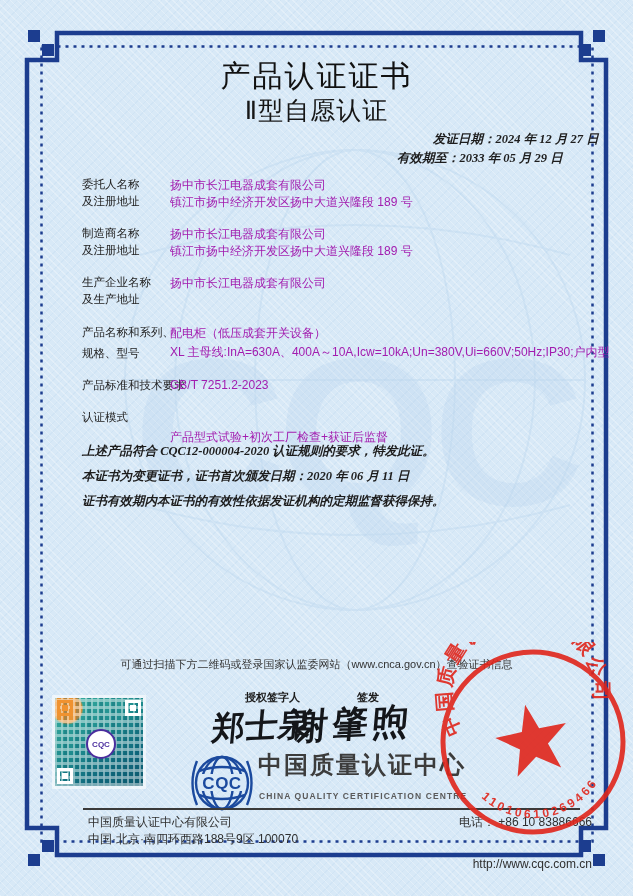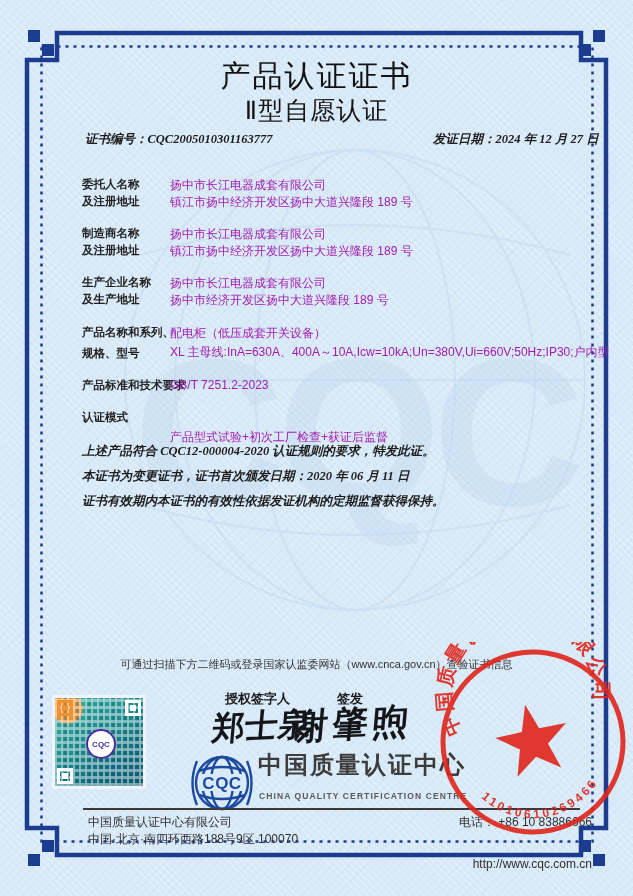--- a/index.html
+++ b/index.html
@@ -23,28 +23,28 @@
   .abs{position:absolute;white-space:nowrap;}
 
   .title{left:0;right:0;top:56px;text-align:center;font-size:30px;font-weight:normal;color:#111;letter-spacing:2px;}
   .subtitle{left:0;right:0;top:94px;text-align:center;font-size:25px;font-weight:400;color:#161616;letter-spacing:1px;}
 
   .kai{font-family:"Liberation Serif",serif;font-style:italic;font-weight:600;color:#1d1d1d;}
   .certno{left:85px;top:131px;font-size:12.5px;}
   .dateline1{left:397px;top:131px;font-size:12.5px;margin-left:36px;}
   .dateline2{left:397px;top:150px;font-size:12.5px;}
 
-  .fld-label{left:82px;font-size:11.5px;font-weight:bold;color:#222;}
+  .fld-label{left:82px;font-size:11.5px;font-weight:normal;color:#222;}
   .fld-value{left:170px;font-size:12px;color:#a21caf;}
 
   .note{left:82px;font-size:12.5px;}
 
   .verify{left:0;right:0;top:657px;text-align:center;font-size:11px;color:#333;}
 
-  .signlabel{font-family:"Liberation Serif",serif;font-weight:bold;font-size:13px;color:#1c1c1c;}
+  .signlabel{font-family:"Liberation Serif",serif;font-weight:bold;font-size:11px;color:#1c1c1c;margin-left:20px;}
   .signature{font-family:"Liberation Serif",serif;font-weight:600;color:#14161a;transform:rotate(-3deg) skewX(-8deg);}
   .sig1{left:212px;top:704px;font-size:33px;}
   .sig2{left:292px;top:700px;font-size:36px;letter-spacing:4px;}
 
   
   .qr{left:55px;top:698px;width:88px;height:88px;position:absolute;
       background:
         radial-gradient(circle at 14% 12%, rgba(240,146,47,.95) 0 13%, rgba(240,146,47,0) 15%),
         linear-gradient(145deg,#3cb3a2 0%,#1d8a8d 45%,#10697d 75%,#0d5a6e 100%);
       box-shadow:0 0 0 3px rgba(255,255,255,.55);}
@@ -105,37 +105,36 @@
         <rect x="579" y="44" width="12" height="12"></rect>
       <rect x="28" y="854" width="12" height="12"></rect>
         <rect x="42" y="840" width="12" height="12"></rect>
       <rect x="593" y="854" width="12" height="12"></rect>
         <rect x="579" y="840" width="12" height="12"></rect>
     </g>
   </svg>
 
   <div class="abs title">产品认证证书</div>
   <div class="abs subtitle">Ⅱ型自愿认证</div>
-  <div class="abs kai certno">证书编号：CQC2005010301163777</div>
   <div class="abs kai dateline1">发证日期：2024 年 12 月 27 日</div>
+  <div class="abs kai dateline2">有效期至：2033 年 05 月 29 日</div>
 
   <div class="abs fld-label" style="top:177px">委托人名称</div>
   <div class="abs fld-value" style="top:177px">扬中市长江电器成套有限公司</div>
   <div class="abs fld-label" style="top:194px">及注册地址</div>
   <div class="abs fld-value" style="top:194px">镇江市扬中经济开发区扬中大道兴隆段 189 号</div>
 
   <div class="abs fld-label" style="top:226px">制造商名称</div>
   <div class="abs fld-value" style="top:226px">扬中市长江电器成套有限公司</div>
   <div class="abs fld-label" style="top:243px">及注册地址</div>
   <div class="abs fld-value" style="top:243px">镇江市扬中经济开发区扬中大道兴隆段 189 号</div>
 
   <div class="abs fld-label" style="top:275px">生产企业名称</div>
   <div class="abs fld-value" style="top:275px">扬中市长江电器成套有限公司</div>
   <div class="abs fld-label" style="top:292px">及生产地址</div>
-  <div class="abs fld-value" style="top:292px">扬中市经济开发区扬中大道兴隆段 189 号</div>
 
   <div class="abs fld-label" style="top:325px">产品名称和系列、</div>
   <div class="abs fld-value" style="top:325px">配电柜（低压成套开关设备）</div>
   <div class="abs fld-label" style="top:346px">规格、型号</div>
   <div class="abs fld-value" style="top:344px">XL  主母线:InA=630A、400A～10A,Icw=10kA;Un=380V,Ui=660V;50Hz;IP30;户内型</div>
 
   <div class="abs fld-label" style="top:378px">产品标准和技术要求</div>
   <div class="abs fld-value" style="top:378px">GB/T 7251.2-2023</div>
 
   <div class="abs fld-label" style="top:410px">认证模式</div>

